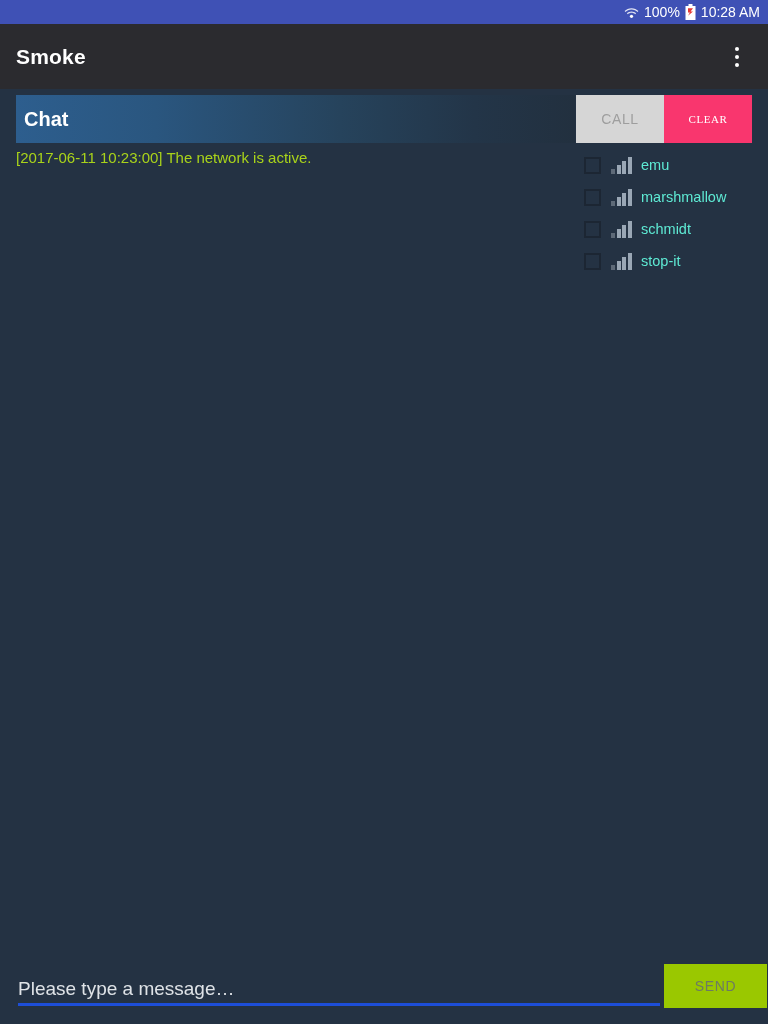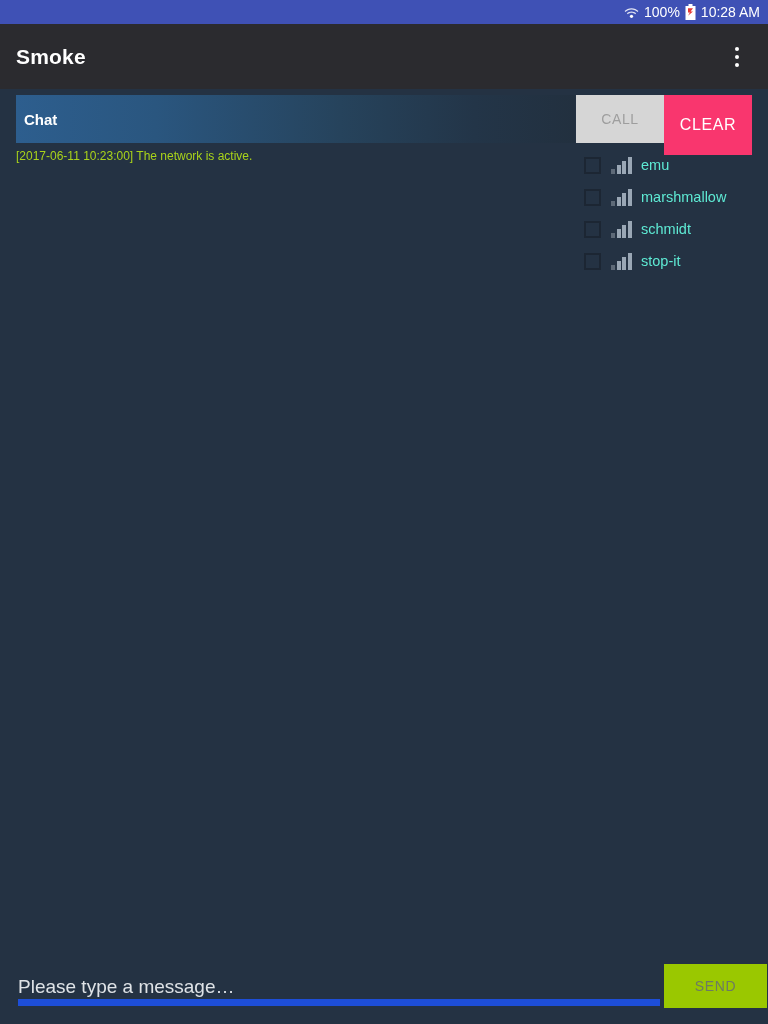--- a/index.html
+++ b/index.html
@@ -104,21 +104,21 @@
     width: 559px;
     height: 48px;
     background: linear-gradient(to right, #2d5e8e 0%, #2a567f 25%, #26435c 58%, #233548 82%, #22303f 100%);
     display: flex;
     align-items: center;
     padding-left: 8px;
     box-sizing: border-box;
   }
   .chat-header-label {
     color: #ffffff;
-    font-size: 15px;
+    font-size: 20px;
     font-weight: bold;
   }
   .call-btn {
     position: absolute;
     left: 576px;
     top: 0;
     width: 88px;
     height: 48px;
     background: #d6d6d6;
     border: none;
@@ -126,36 +126,36 @@
     font-size: 14px;
     font-family: "Liberation Sans", sans-serif;
     letter-spacing: 0.6px;
     cursor: default;
   }
   .clear-btn {
     position: absolute;
     left: 664px;
     top: 0;
     width: 88px;
-    height: 60px;
+    height: 48px;
     background: #f9366e;
     border: none;
     color: #ffffff;
-    font-size: 16px;
-    font-family: Liberation Sans, sans-serif;
+    font-size: 11px;
+    font-family: Liberation Serif, serif;
     letter-spacing: 0.6px;
     cursor: pointer;
   }
 
   .status-line {
     position: absolute;
     left: 16px;
     top: 54px;
     color: #a9d31a;
-    font-size: 12px;
+    font-size: 15px;
     white-space: nowrap;
   }
 
   
   .participants {
     position: absolute;
     left: 578px;
     top: 54px;
     width: 190px;
   }
@@ -212,21 +212,21 @@
     left: 18px;
     top: 12px;
     width: 642px;
     height: 38px;
   }
   .message-input {
     width: 100%;
     height: 32px;
     background: transparent;
     border: none;
-    border-bottom: 7px solid #1d4ed8;
+    border-bottom: 3px solid #1d4ed8;
     outline: none;
     color: #f97316;
     font-size: 19px;
     font-family: "Liberation Sans", sans-serif;
     padding: 0;
     box-sizing: border-box;
   }
   .message-input::placeholder {
     color: #dfe3e7;
     opacity: 1;

